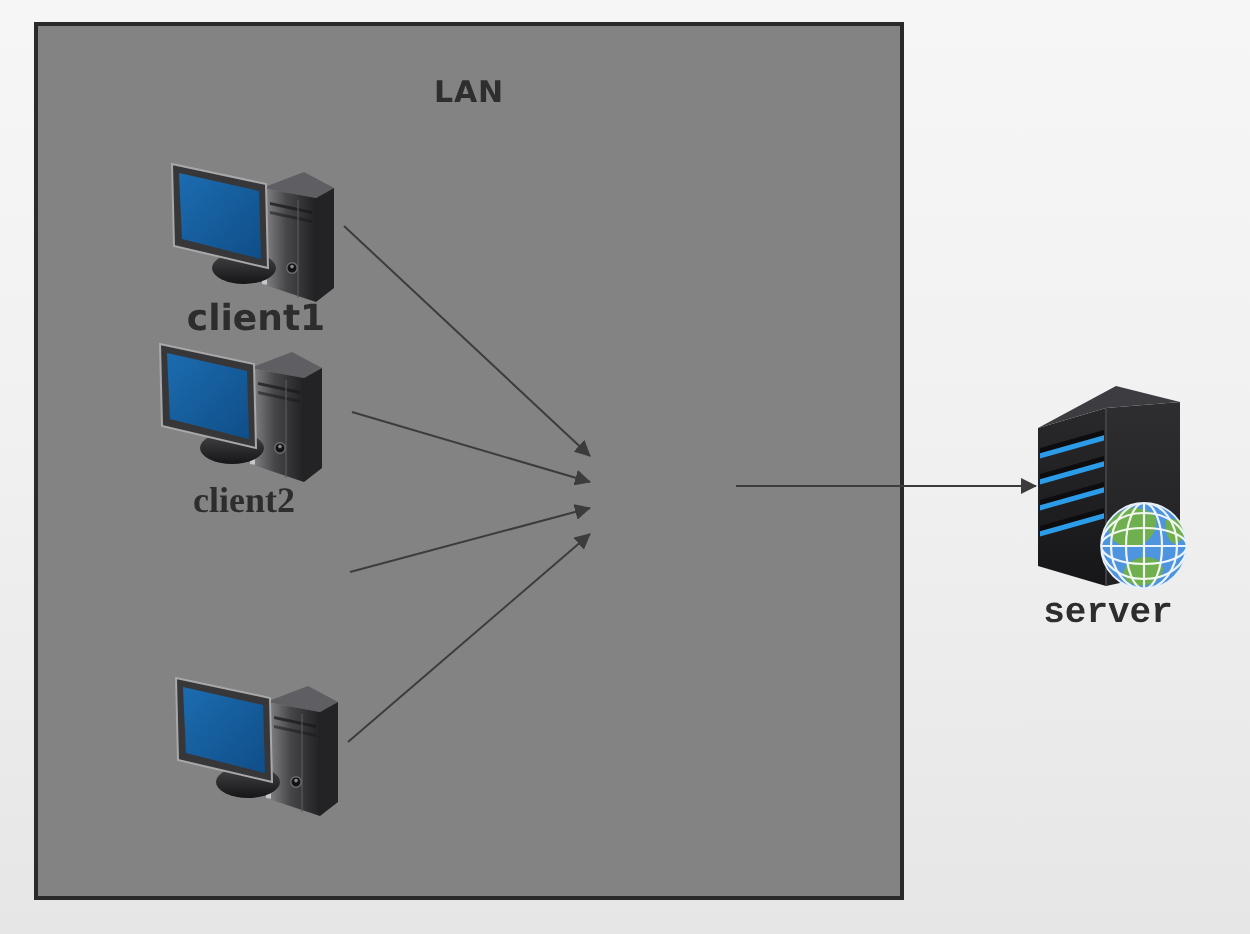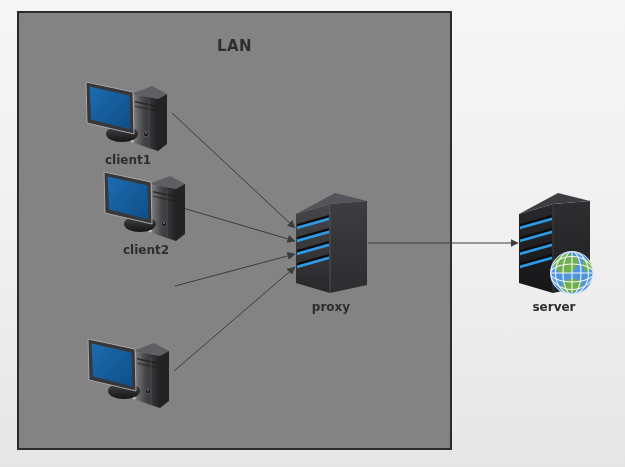--- a/index.html
+++ b/index.html
@@ -12,21 +12,21 @@
     position:absolute; left:17px; top:11px; width:435px; height:439px;
     background:#838383; border:2px solid #2a2a2a; box-sizing:border-box;
   }
   .lan-title {
     position:absolute; top:24px; left:0; width:100%; text-align:center;
     font-size:15px; font-weight:bold; color:#2e2e2e; letter-spacing:0.4px;
   }
   .edges { position:absolute; left:0; top:0; z-index:1; pointer-events:none; }
   .node { position:absolute; z-index:2; text-align:center; }
   .node svg.icon { display:block; margin:0 auto; }
-  .node-label { font-size:12px; font-weight:bold; color:#2d2d2d; line-height:14px; margin-top:0; }
+  .node-label { font-size:18px; font-weight:bold; color:#2d2d2d; line-height:14px; margin-top:0; }
   .node--tower .node-label { margin-top:4px; }
   .defs-holder { position:absolute; width:0; height:0; overflow:hidden; }
 </style>
 </head>
 <body>
 
 <div class="stage">
 
   <svg class="defs-holder" aria-hidden="true">
     <defs>
@@ -149,41 +149,35 @@
     </g>
   </svg>
 
   <div class="node" style="left:82px; top:79px; width:92px;">
     <svg class="icon" width="92" height="74" viewBox="0 0 92 74">
         <use href="#icon-desktop"></use>
       </svg>
     <div class="node-label">client1</div>
   </div>
 
-  <div class="node" style="left:100px; top:169px; width:92px;">
+  <div class="node" style="left:76px; top:169px; width:92px;font-family:Liberation Serif, serif;">
     <svg class="icon" width="92" height="74" viewBox="0 0 92 74">
         <use href="#icon-desktop"></use>
       </svg>
     <div class="node-label">client2</div>
   </div>
 
 
   <div class="node" style="left:84px; top:336px; width:92px;">
     <svg class="icon" width="92" height="74" viewBox="0 0 92 74">
         <use href="#icon-desktop"></use>
       </svg>
   </div>
 
-  <div class="node node--tower" style="left:290px; top:190px; width:82px;">
-    <svg class="icon" width="82" height="106" viewBox="0 0 82 106">
-        <use href="#icon-tower-proxy"></use>
-      </svg>
-    <div class="node-label">proxy</div>
-  </div>
 
-  <div class="node node--tower" style="left:513px; top:190px; width:82px;">
+  <div class="node node--tower" style="left:513px; top:190px; width:82px;font-family:Liberation Mono, monospace;">
     <svg class="icon" width="82" height="106" viewBox="0 0 82 106">
         <use href="#icon-tower-server"></use>
       </svg>
     <div class="node-label">server</div>
   </div>
 
 </div>
 
 </body></html>

